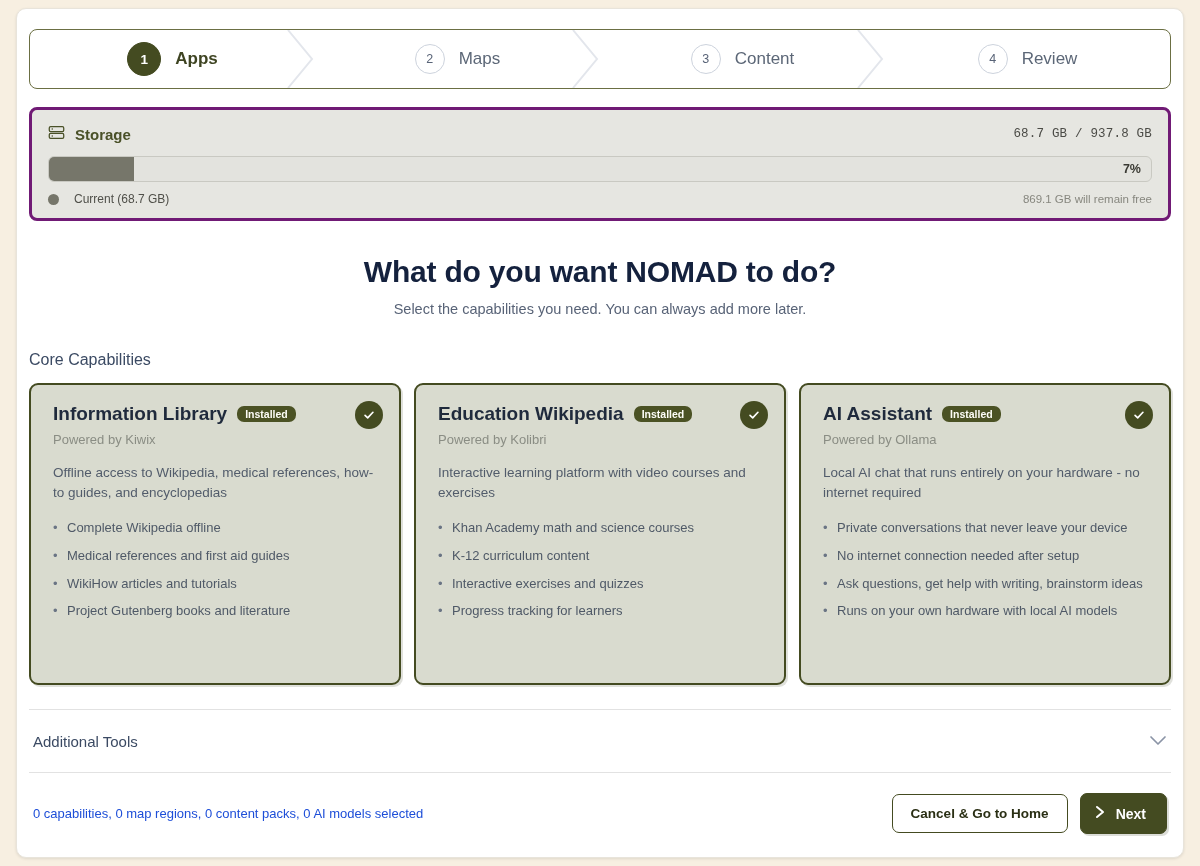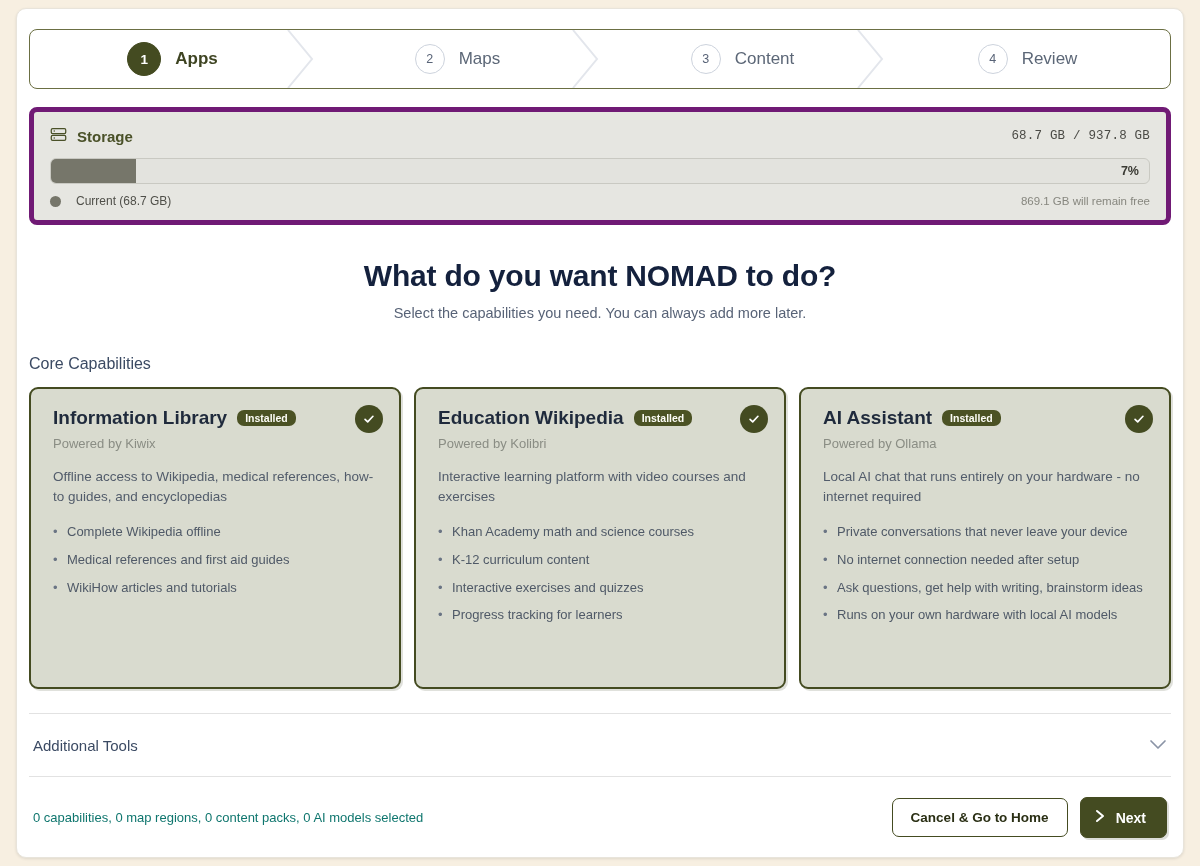--- a/index.html
+++ b/index.html
@@ -68,21 +68,21 @@
   .step-label {
     font-size: 17px;
     color: #5c6777;
   }
   .step.active .step-label { color: #3e4422; font-weight: bold; }
 
   
   .storage {
     margin-top: 18px;
     background: #e6e6e1;
-    border: 5px solid #701a75;
+    border: 3px solid #701a75;
     border-radius: 8px;
     padding: 14px 16px 12px 16px;
   }
   .storage-top {
     display: flex; align-items: center; justify-content: space-between;
   }
   .storage-title {
     display: flex; align-items: center; gap: 10px;
     font-size: 15px; font-weight: bold; color: #4a5128;
   }
@@ -186,21 +186,21 @@
     border-bottom: 1px solid #e2e2e2;
   }
   .addl-title { font-size: 15px; color: #3b4a63; }
   .chev { color: #8b94a6; }
 
   
   .footer {
     display: flex; align-items: center; justify-content: space-between;
     padding: 20px 4px 0 4px;
   }
-  .summary { font-size: 13px; color: #0f766e; }
+  .summary { font-size: 13px; color: #1d4ed8; }
   .actions { display: flex; align-items: center; gap: 12px; }
   .btn-secondary {
     background: #ffffff;
     border: 1.5px solid #444b21;
     color: #2a2f14;
     font-size: 13.5px;
     font-weight: bold;
     padding: 11px 18px;
     border-radius: 7px;
     cursor: pointer;
@@ -306,20 +306,21 @@
       <div class="card-head">
         <span class="card-title">Information Library</span>
         <span class="badge">Installed</span>
       </div>
       <div class="card-sub">Powered by Kiwix</div>
       <div class="card-desc">Offline access to Wikipedia, medical references, how-to guides, and encyclopedias</div>
       <ul class="card-list">
         <li>Complete Wikipedia offline</li>
         <li>Medical references and first aid guides</li>
         <li>WikiHow articles and tutorials</li>
+        <li>Project Gutenberg books and literature</li>
       </ul>
     </div>
 
     <div class="card">
       <div class="check">
         <svg width="14" height="14" viewBox="0 0 16 16">
               <path d="M3.5 8.4 L6.5 11.3 L12.5 4.9" fill="none" stroke="#ffffff" stroke-width="1.9" stroke-linecap="round" stroke-linejoin="round"></path>
             </svg>
       </div>
       <div class="card-head">

